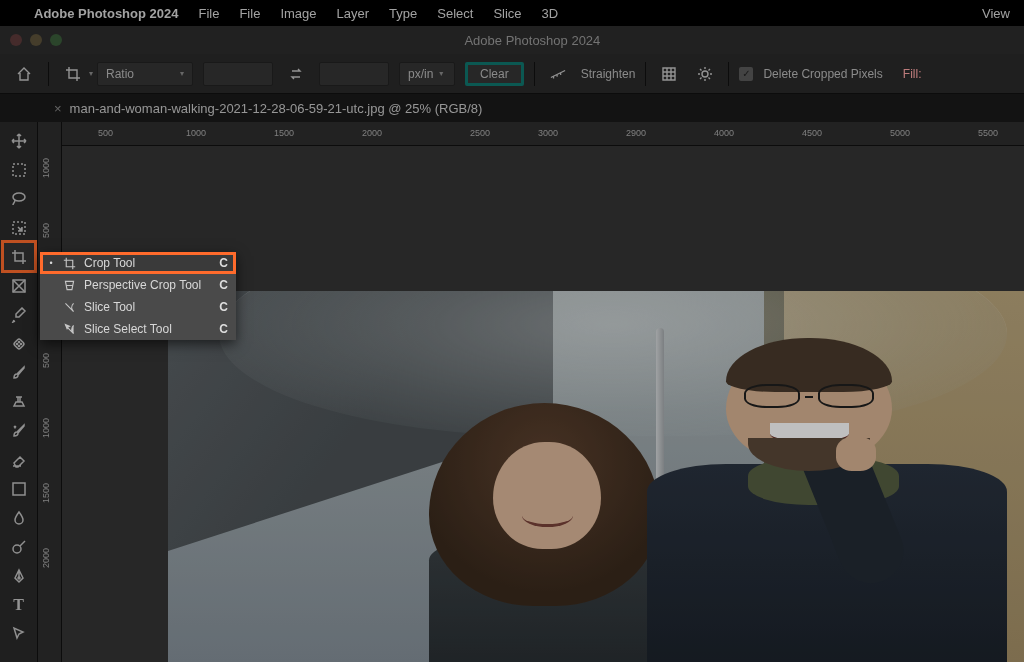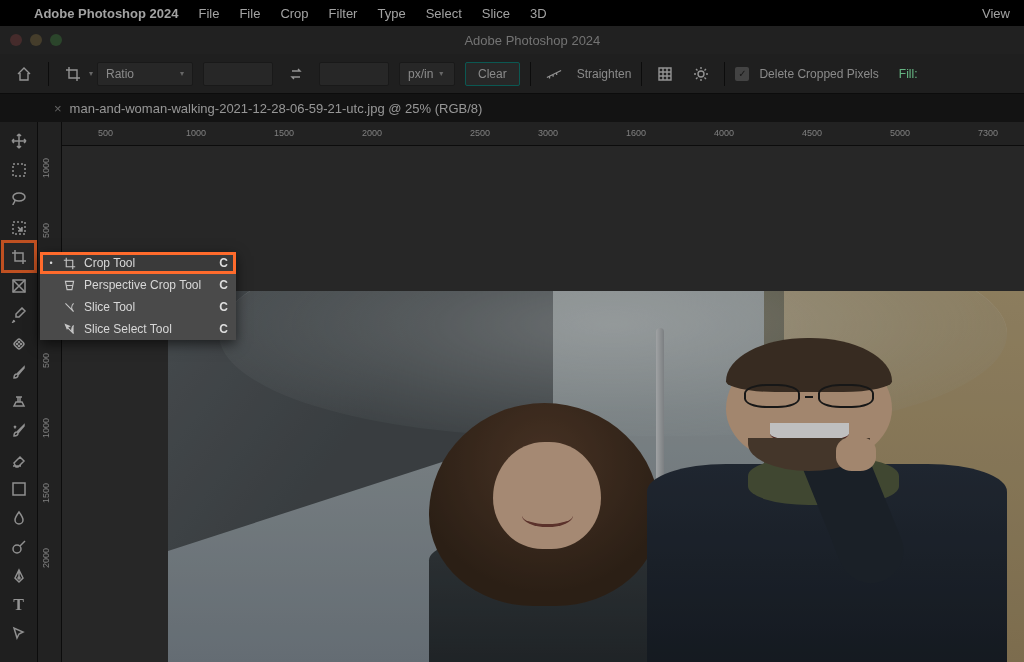--- a/index.html
+++ b/index.html
@@ -32,21 +32,21 @@
 
   
   .optbar{height:40px;background:var(--panel);display:flex;align-items:center;padding:0 10px;gap:10px;border-bottom:1px solid #111;font-size:12px;}
   .homebtn{width:28px;height:28px;display:flex;align-items:center;justify-content:center;}
   .cropicon-opt{width:28px;height:24px;display:flex;align-items:center;justify-content:center;position:relative;}
   .cropicon-opt .chev{position:absolute;right:-6px;font-size:8px;color:var(--text-dim);}
   .drop{height:24px;background:var(--panel2);border:1px solid #222;display:flex;align-items:center;padding:0 8px;border-radius:2px;}
   .drop .chev{font-size:8px;color:var(--text-dim);margin-left:6px;}
   .numfield{width:70px;height:24px;background:var(--panel2);border:1px solid #222;border-radius:2px;}
   .swapbtn,.iconbtn{width:26px;height:24px;display:flex;align-items:center;justify-content:center;color:var(--text-dim);}
-  .clearbtn{height:24px;background:var(--panel2);padding:0 12px;display:flex;align-items:center;border:1px solid #0f766e;border-radius:2px;}
+  .clearbtn{height:24px;background:var(--panel2);padding:0 12px;display:flex;align-items:center;border:3px solid #0f766e;border-radius:2px;}
   .sep{width:1px;height:24px;background:#111;}
   .checkbox{width:14px;height:14px;background:#5a5a5a;border-radius:2px;display:flex;align-items:center;justify-content:center;font-size:10px;color:#222;}
 
   
   .tabbar{height:28px;background:#1a1a1a;display:flex;align-items:center;padding-left:54px;font-size:13px;color:#c8c8c8;}
   .doctab{display:flex;align-items:center;gap:8px;}
   .closex{font-size:13px;color:#888;}
 
   
   .workspace{position:absolute;top:122px;left:0;right:0;bottom:0;display:flex;}
@@ -107,22 +107,22 @@
   .ico{width:16px;height:16px;stroke:#c5c5c5;stroke-width:1.4;fill:none;}
 </style>
 </head>
 <body>
 
 <div class="menubar">
   <span class="apple"></span>
   <span class="appname">Adobe Photoshop 2024</span>
   <span>File</span>
   <span>File</span>
-  <span>Crop</span>
-  <span>Filter</span>
+  <span>Image</span>
+  <span>Layer</span>
   <span>Type</span>
   <span>Select</span>
   <span>Slice</span>
   <span>3D</span>
   <span class="spacer"></span>
   <span>View</span>
 </div>
 
 <div class="titlebar">
   <div class="tlights">
@@ -179,21 +179,21 @@
   </div>
   <div class="iconbtn">
     <svg class="ico" viewBox="0 0 16 16">
         <circle cx="8" cy="8" r="3"></circle>
         <path d="M8 1v2M8 13v2M1 8h2M13 8h2M3 3l1.5 1.5M11.5 11.5 13 13M13 3l-1.5 1.5M4.5 11.5 3 13"></path>
       </svg>
   </div>
   <div class="sep"></div>
   <div class="checkbox">✓</div>
   <span>Delete Cropped Pixels</span>
-  <span style="margin-left:10px;color:#86efac">Fill:</span>
+  <span style="margin-left:10px;color:#fca5a5">Fill:</span>
 </div>
 
 <div class="tabbar">
   <div class="doctab">
     <span class="closex">×</span>
     <span>man-and-woman-walking-2021-12-28-06-59-21-utc.jpg @ 25% (RGB/8)</span>
   </div>
 </div>
 
 <div class="workspace">
@@ -311,25 +311,25 @@
       <span class="tick" style="top:361px">1500</span>
       <span class="tick" style="top:426px">2000</span>
     </div>
     <div class="hruler">
       <span class="tick" style="left:36px">500</span>
       <span class="tick" style="left:124px">1000</span>
       <span class="tick" style="left:212px">1500</span>
       <span class="tick" style="left:300px">2000</span>
       <span class="tick" style="left:408px">2500</span>
       <span class="tick" style="left:476px">3000</span>
-      <span class="tick" style="left:564px">1600</span>
+      <span class="tick" style="left:564px">2900</span>
       <span class="tick" style="left:652px">4000</span>
       <span class="tick" style="left:740px">4500</span>
       <span class="tick" style="left:828px">5000</span>
-      <span class="tick" style="left:916px">7300</span>
+      <span class="tick" style="left:916px">5500</span>
     </div>
     <div class="viewport">
       <div class="photo">
         <div class="build"></div>
         <div class="build2"></div>
         <div class="umbrella"></div>
         <div class="pole"></div>
         <div class="woman">
           <div class="wcoat"></div>
           <div class="wneck"></div>

